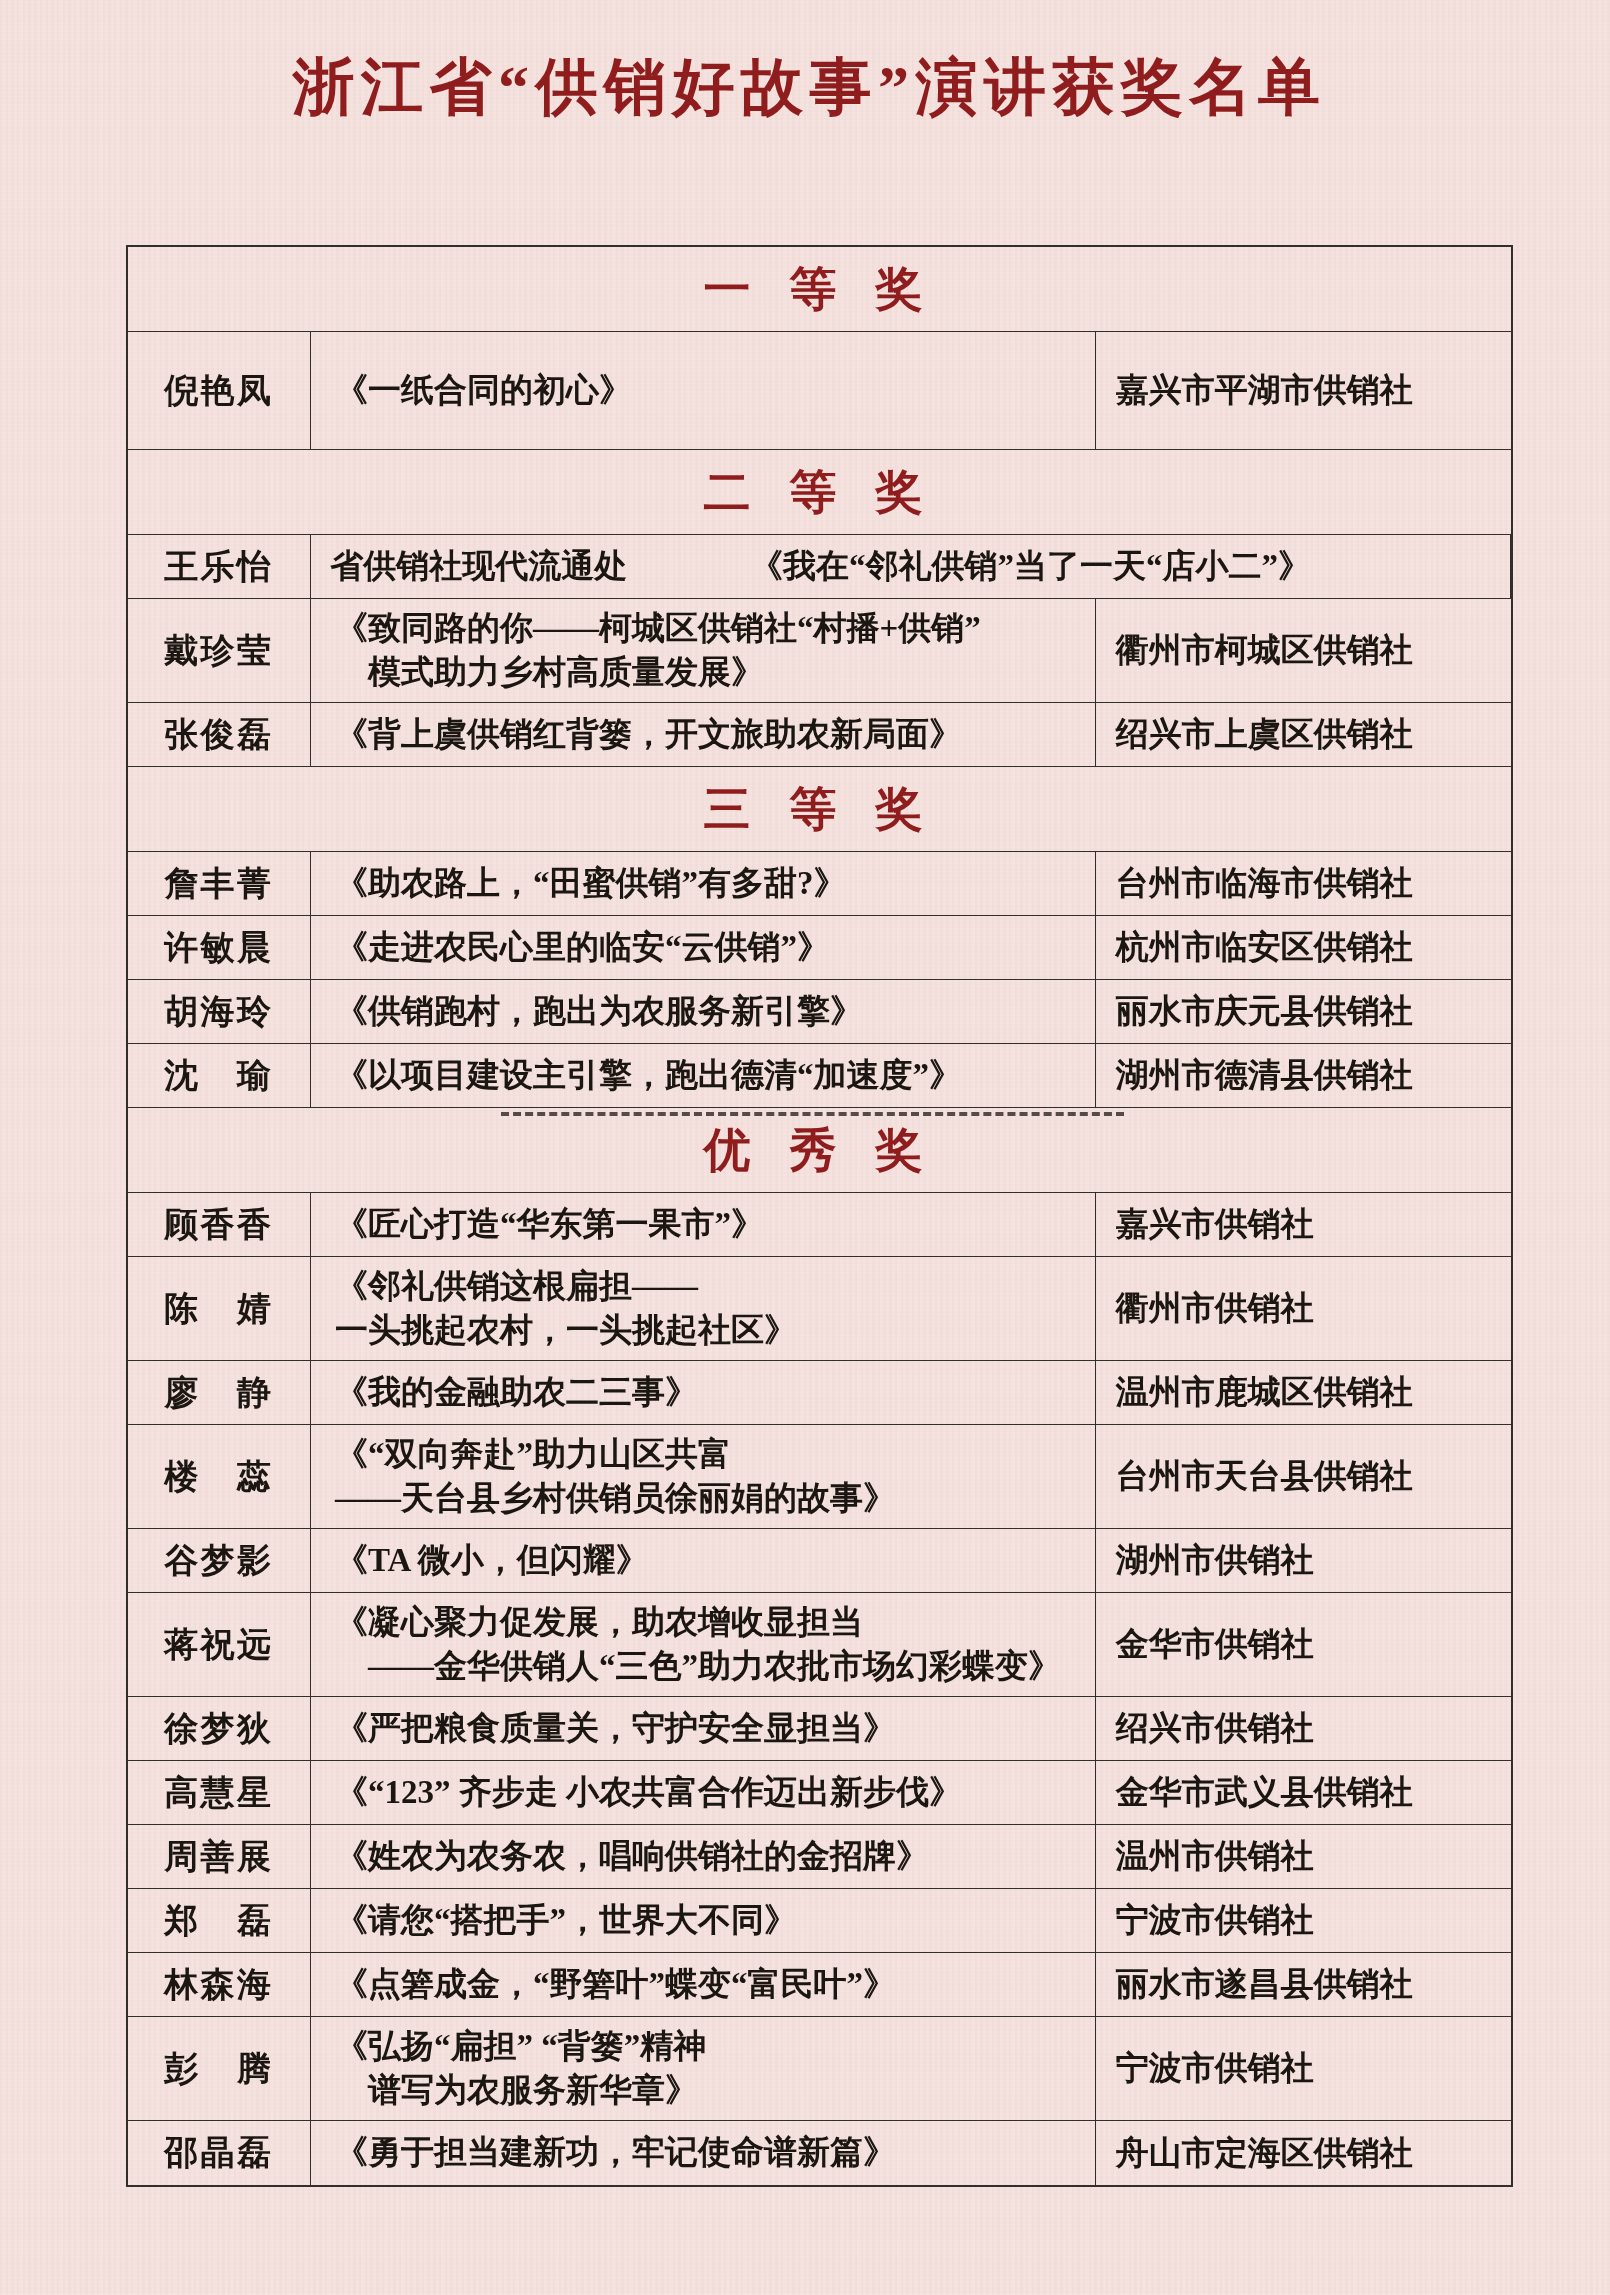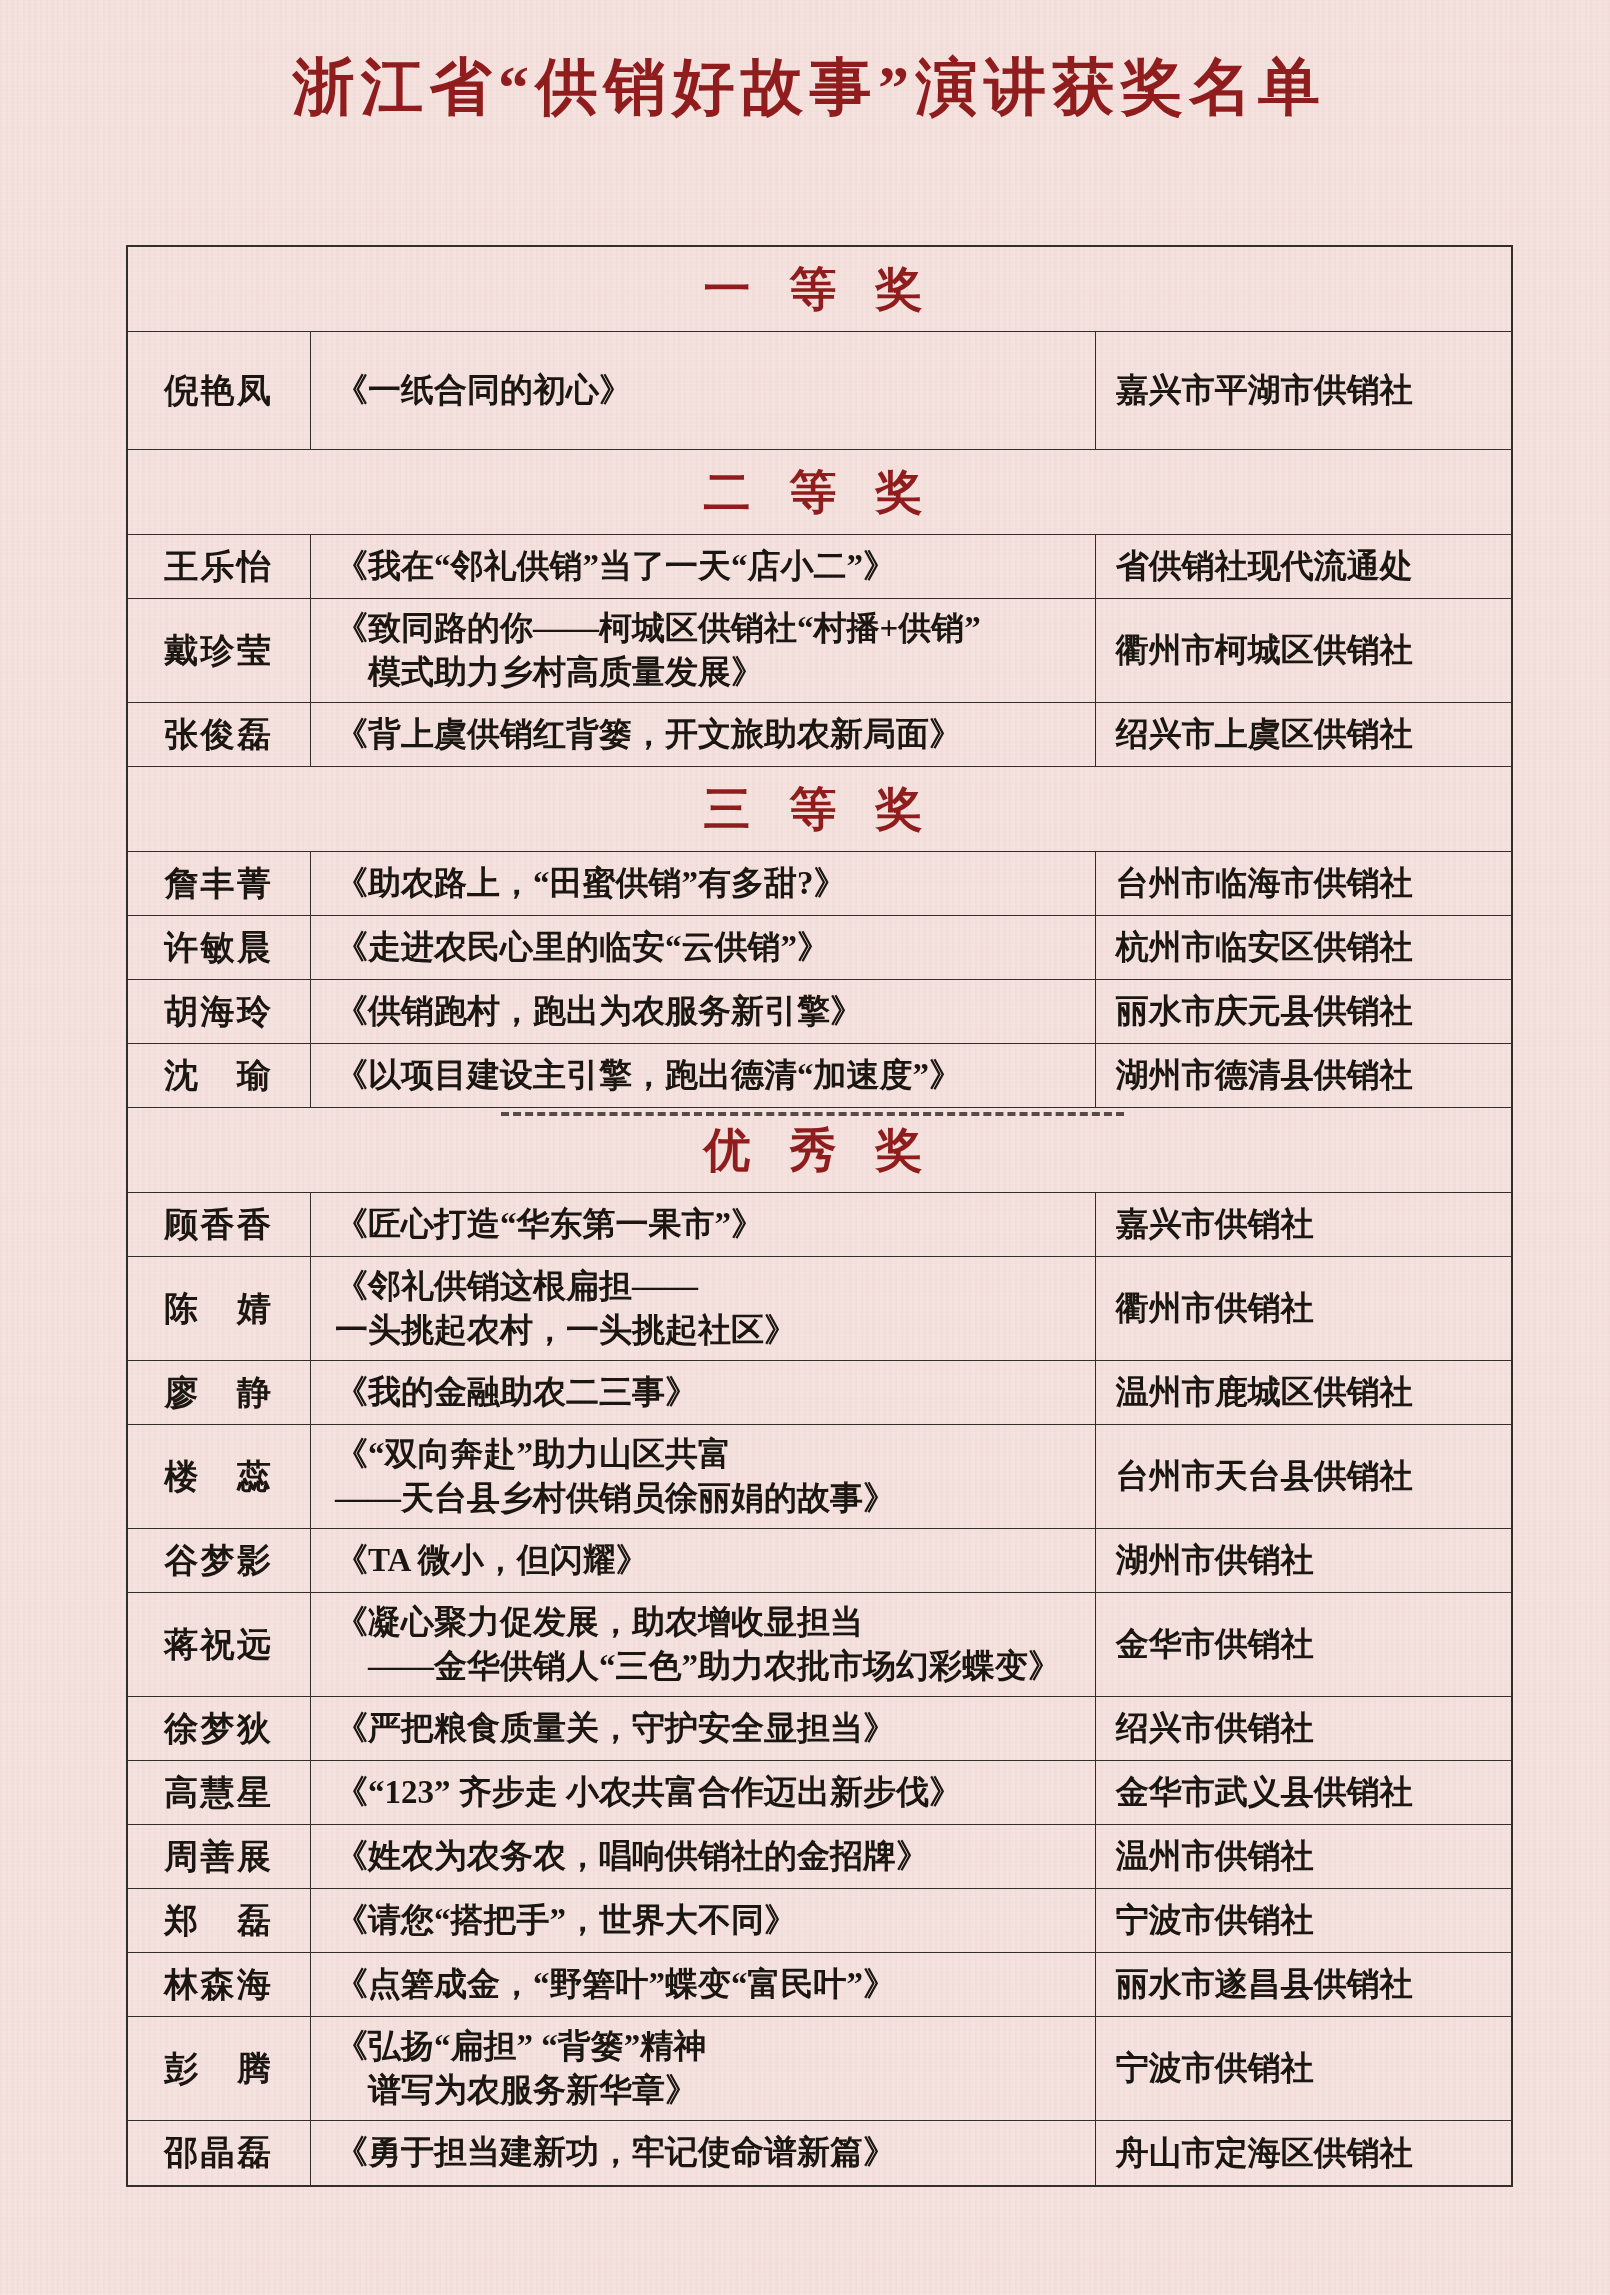--- a/index.html
+++ b/index.html
@@ -83,24 +83,24 @@
         <div class="cell speech">
           <div class="tline">《一纸合同的初心》</div>
         </div>
         <div class="cell org">嘉兴市平湖市供销社</div>
       </div>
       <div class="row header-row hdr-1">
         <span>二 等 奖</span>
       </div>
       <div class="row data-row lines-1">
         <div class="cell name">王乐怡</div>
+        <div class="cell org">省供销社现代流通处</div>
         <div class="cell speech">
           <div class="tline">《我在“邻礼供销”当了一天“店小二”》</div>
         </div>
-        <div class="cell org">省供销社现代流通处</div>
       </div>
       <div class="row data-row lines-2">
         <div class="cell name">戴珍莹</div>
         <div class="cell speech">
           <div class="tline">《致同路的你——柯城区供销社“村播+供销”</div>
           <div class="tline">　模式助力乡村高质量发展》</div>
         </div>
         <div class="cell org">衢州市柯城区供销社</div>
       </div>
       <div class="row data-row lines-1">

